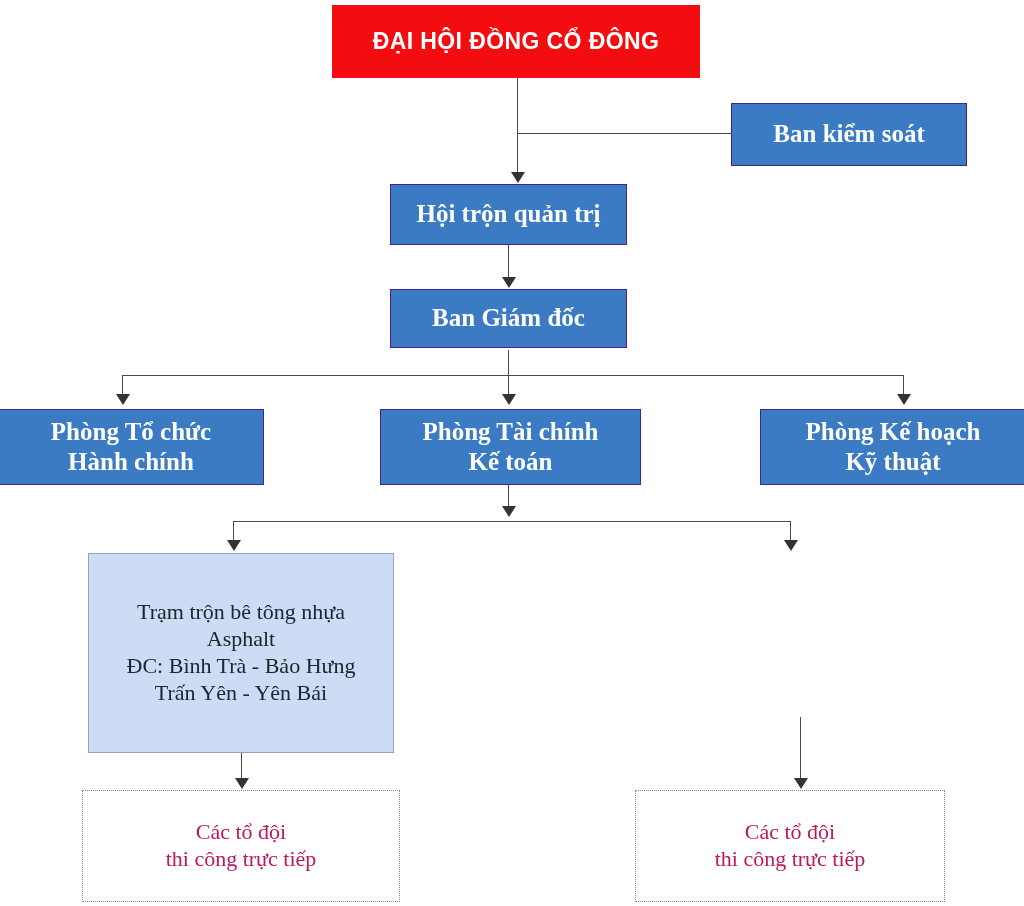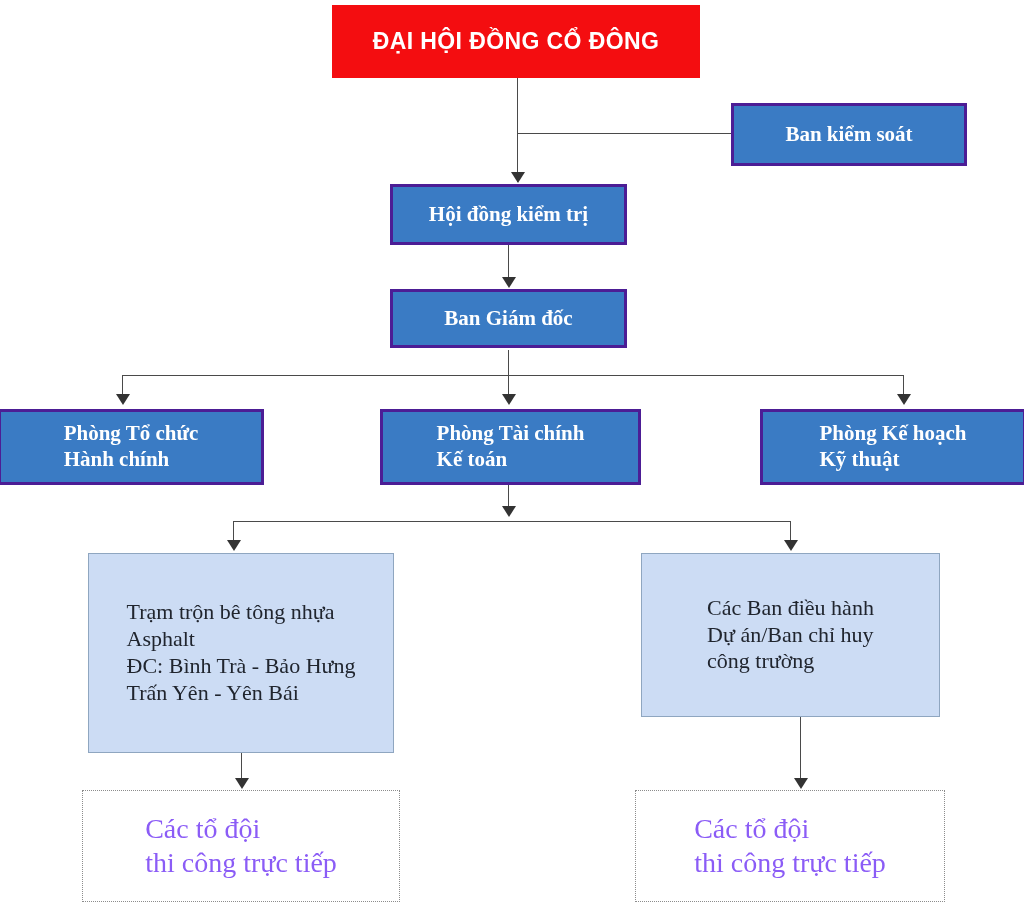--- a/index.html
+++ b/index.html
@@ -9,53 +9,53 @@
     background:#ffffff;
     overflow:hidden;
     font-family:"Liberation Serif", serif;
   }
   .box{
     position:absolute;
     box-sizing:border-box;
     display:flex;
     align-items:center;
     justify-content:center;
-    text-align:left;
+    text-align:center;
     line-height:1.22;
     white-space:pre-line;
   }
   
   .box-red{
     background:#f40d10;
     color:#ffffff;
     font-family:"Liberation Sans", sans-serif;
     font-weight:bold;
     font-size:23px;
     letter-spacing:.4px;
   }
   
   .box-blue{
     background:#3a7bc4;
     color:#ffffff;
     font-weight:bold;
-    font-size:21px;
-    border:3px solid #4c1d95;
+    font-size:25px;
+    border:1px solid #4c1d95;
   }
   
   .box-light{
     background:#ccdcf4;
     color:#20252e;
     font-size:22px;
     border:1px solid #8fa6c0;
   }
   
   .box-dotted{
     background:transparent;
-    color:#8b5cf6;
-    font-size:28px;
+    color:#be185d;
+    font-size:22px;
     border:1px dotted #8c8c8c;
   }
   
   .ln{position:absolute;background:#4a4a4a;}
   .vln{width:1px;}
   .hln{height:1px;}
   .arrow{
     position:absolute;
     width:0;height:0;
     border-left:7px solid transparent;
@@ -96,41 +96,38 @@
   <div class="ln vln" style="left:241px;top:717px;height:63px;"></div>
   <div class="arrow" style="left:235px;top:778px;"></div>
 
   <div class="ln vln" style="left:800px;top:717px;height:63px;"></div>
   <div class="arrow" style="left:794px;top:778px;"></div>
 
   <div class="box box-red" style="left:332px;top:5px;width:368px;height:73px;">ĐẠI HỘI ĐỒNG CỔ ĐÔNG</div>
 
   <div class="box box-blue" style="left:731px;top:103px;width:236px;height:63px;">Ban kiểm soát</div>
 
-  <div class="box box-blue" style="left:390px;top:184px;width:237px;height:61px;">Hội đồng kiểm trị</div>
+  <div class="box box-blue" style="left:390px;top:184px;width:237px;height:61px;">Hội trộn quản trị</div>
 
   <div class="box box-blue" style="left:390px;top:289px;width:237px;height:59px;">Ban Giám đốc</div>
 
   <div class="box box-blue" style="left:-2px;top:409px;width:266px;height:76px;">Phòng Tổ chức
 Hành chính</div>
 
   <div class="box box-blue" style="left:380px;top:409px;width:261px;height:76px;">Phòng Tài chính
 Kế toán</div>
 
   <div class="box box-blue" style="left:760px;top:409px;width:266px;height:76px;">Phòng Kế hoạch
 Kỹ thuật</div>
 
   <div class="box box-light" style="left:88px;top:553px;width:306px;height:200px;">Trạm trộn bê tông nhựa
 Asphalt
 ĐC: Bình Trà - Bảo Hưng
 Trấn Yên - Yên Bái</div>
 
-  <div class="box box-light" style="left:641px;top:553px;width:299px;height:164px;">Các Ban điều hành
-Dự án/Ban chỉ huy
-công trường</div>
 
   <div class="box box-dotted" style="left:82px;top:790px;width:318px;height:112px;">Các tổ đội
 thi công trực tiếp</div>
 
   <div class="box box-dotted" style="left:635px;top:790px;width:310px;height:112px;">Các tổ đội
 thi công trực tiếp</div>
 
 </div>
 
 </body></html>

